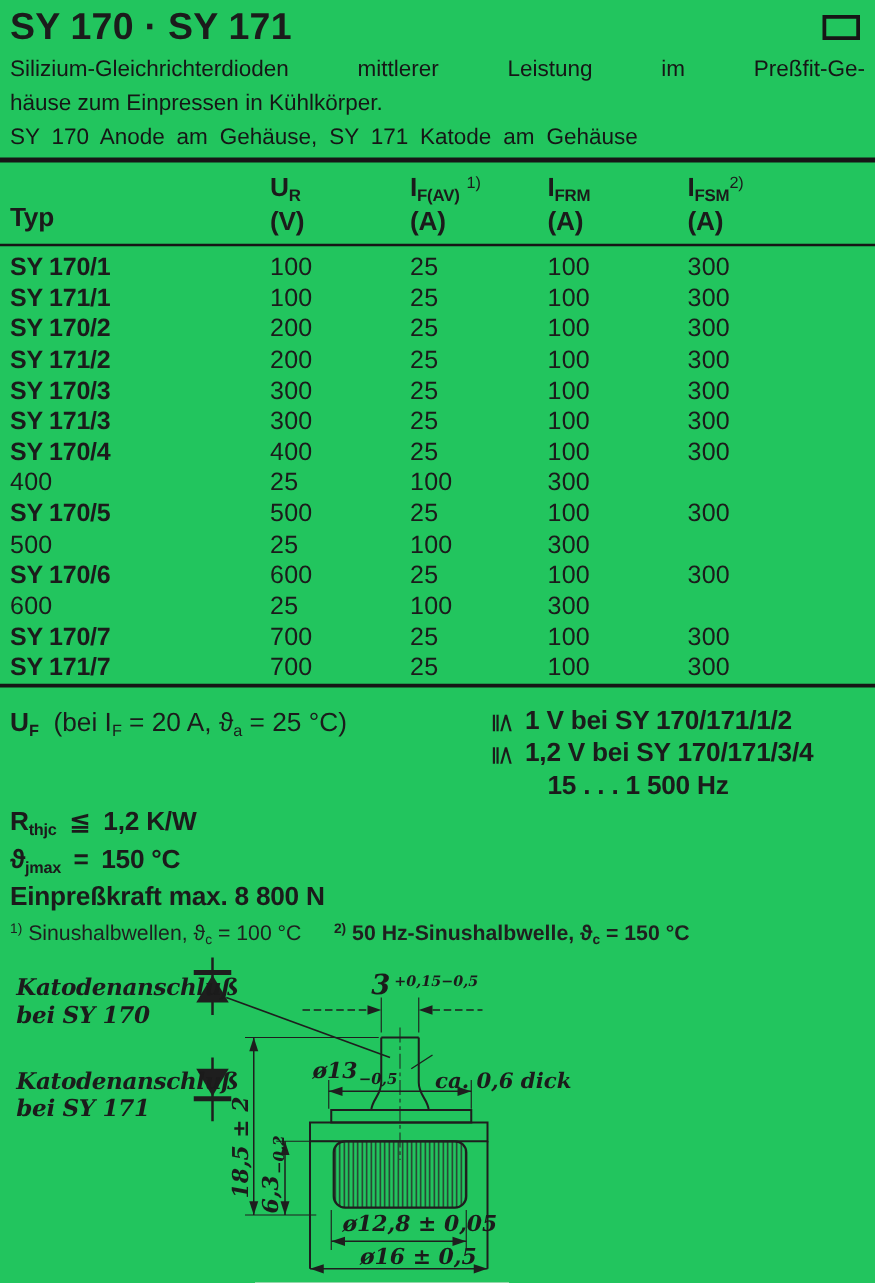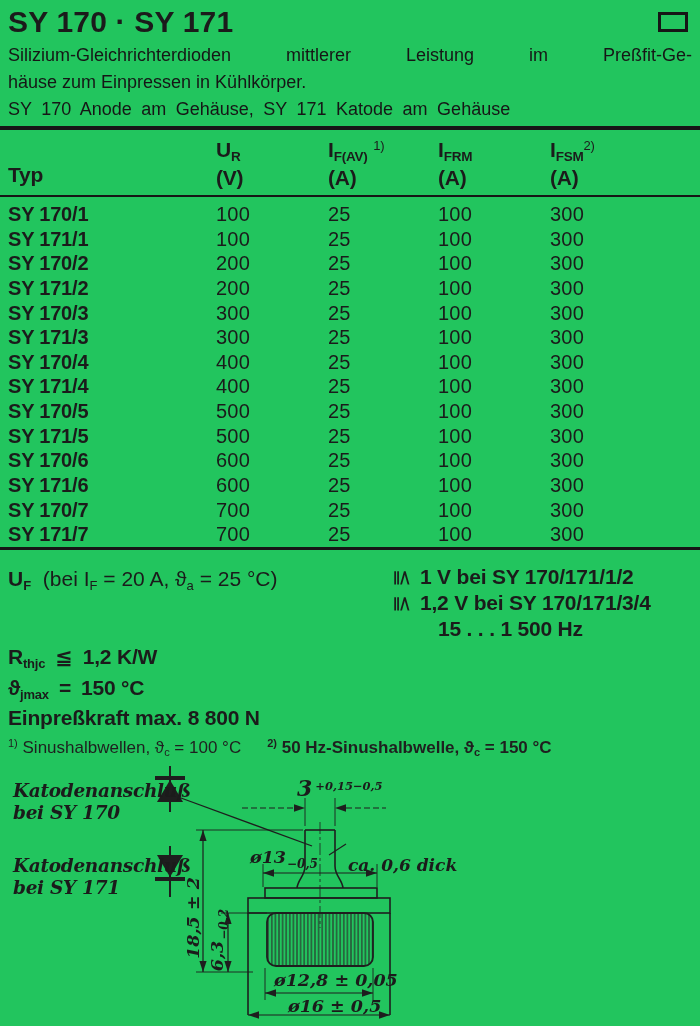--- a/index.html
+++ b/index.html
@@ -157,53 +157,50 @@
 
       <div class="trow">
         <span class="typ">SY 170/4</span>
         <span>400</span>
         <span>25</span>
         <span>100</span>
         <span>300</span>
       </div>
 
       <div class="trow">
-        <span class="typ">SY 171/4</span>
         <span>400</span>
         <span>25</span>
         <span>100</span>
         <span>300</span>
       </div>
 
       <div class="trow">
         <span class="typ">SY 170/5</span>
         <span>500</span>
         <span>25</span>
         <span>100</span>
         <span>300</span>
       </div>
 
       <div class="trow">
-        <span class="typ">SY 171/5</span>
         <span>500</span>
         <span>25</span>
         <span>100</span>
         <span>300</span>
       </div>
 
       <div class="trow">
         <span class="typ">SY 170/6</span>
         <span>600</span>
         <span>25</span>
         <span>100</span>
         <span>300</span>
       </div>
 
       <div class="trow">
-        <span class="typ">SY 171/6</span>
         <span>600</span>
         <span>25</span>
         <span>100</span>
         <span>300</span>
       </div>
 
       <div class="trow">
         <span class="typ">SY 170/7</span>
         <span>700</span>
         <span>25</span>

